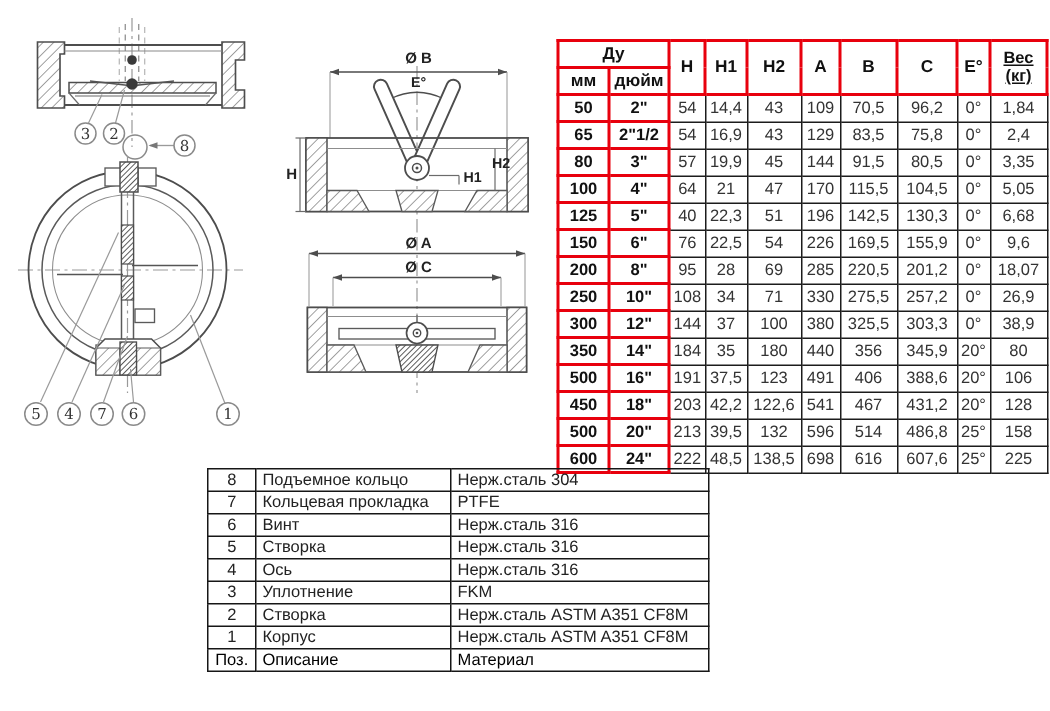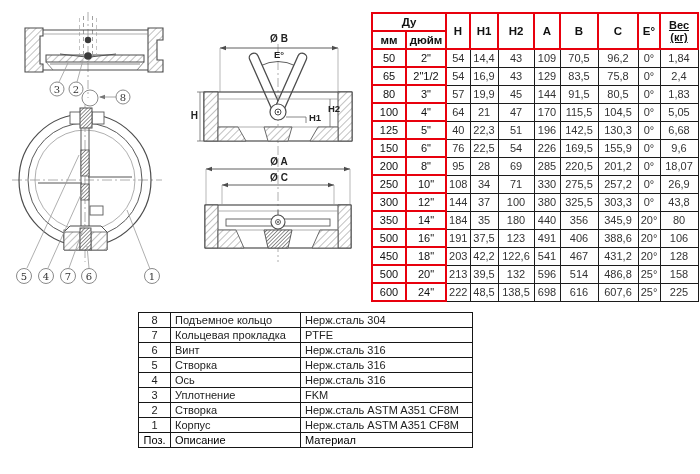--- a/index.html
+++ b/index.html
@@ -3,26 +3,26 @@
 <meta charset="utf-8">
 <style>
   :root{ --red:#e8000d; --ink:#1a1a1a; --line:#4d4d4d; --thin:#9a9a9a; }
   html,body{margin:0;padding:0;background:#ffffff;}
   .page{position:relative;width:700px;height:474px;background:#fff;
         font-family:"Liberation Sans",sans-serif;overflow:hidden;}
   .drawings{position:absolute;left:0;top:0;}
 
   
   table{border-collapse:collapse;position:absolute;table-layout:fixed;}
-  .dims{left:371px;top:12px;font-size:11px;color:#333;}
+  .dims{left:371px;top:26px;font-size:11px;color:#333;}
   .dims th,.dims td{border:1px solid #1c1c1c;text-align:center;padding:0 1px;
         height:16px;line-height:15px;overflow:hidden;}
   .dims thead th{border:2px solid var(--red);font-weight:bold;color:#111;
         font-size:11.5px;line-height:12px;}
-  .dims td.du{border:2px solid var(--red);font-weight:normal;color:#111;}
+  .dims td.du{border:2px solid var(--red);font-weight:bold;color:#111;}
   .dims thead th.w{font-size:11px;text-decoration:underline;}
 
   
   .parts{left:138px;top:312px;font-size:11px;color:#222;}
   .parts td{border:1.5px solid #161616;padding:0 4px;height:14px;line-height:14px;
         text-align:left;white-space:nowrap;overflow:hidden;}
   .parts td.pos{text-align:center;padding:0 2px;}
   .parts tr.footer td{font-weight:normal;color:#000;}
 
   svg text{font-family:"Liberation Sans",sans-serif;font-weight:bold;fill:#222;}
@@ -257,21 +257,21 @@
         <tr>
           <td class="du">80</td>
           <td class="du">3"</td>
           <td>57</td>
           <td>19,9</td>
           <td>45</td>
           <td>144</td>
           <td>91,5</td>
           <td>80,5</td>
           <td>0°</td>
-          <td>1,83</td>
+          <td>3,35</td>
         </tr>
         <tr>
           <td class="du">100</td>
           <td class="du">4"</td>
           <td>64</td>
           <td>21</td>
           <td>47</td>
           <td>170</td>
           <td>115,5</td>
           <td>104,5</td>
@@ -329,21 +329,21 @@
         <tr>
           <td class="du">300</td>
           <td class="du">12"</td>
           <td>144</td>
           <td>37</td>
           <td>100</td>
           <td>380</td>
           <td>325,5</td>
           <td>303,3</td>
           <td>0°</td>
-          <td>43,8</td>
+          <td>38,9</td>
         </tr>
         <tr>
           <td class="du">350</td>
           <td class="du">14"</td>
           <td>184</td>
           <td>35</td>
           <td>180</td>
           <td>440</td>
           <td>356</td>
           <td>345,9</td>

